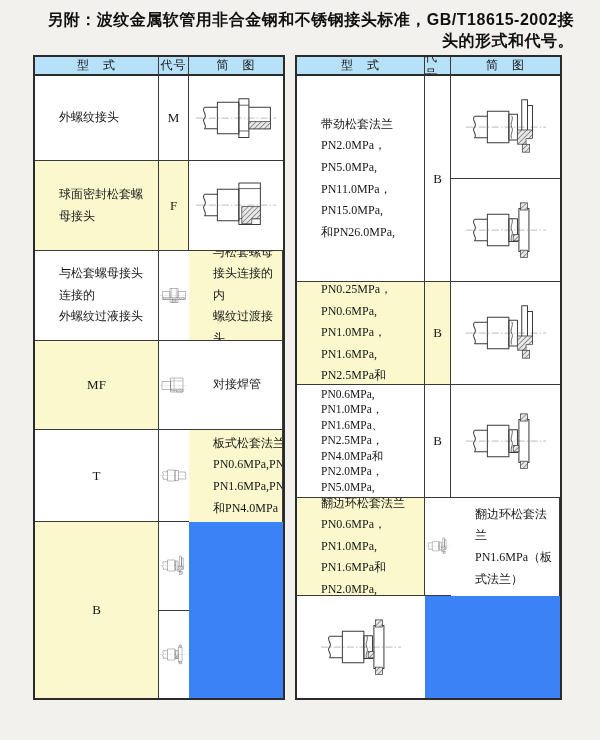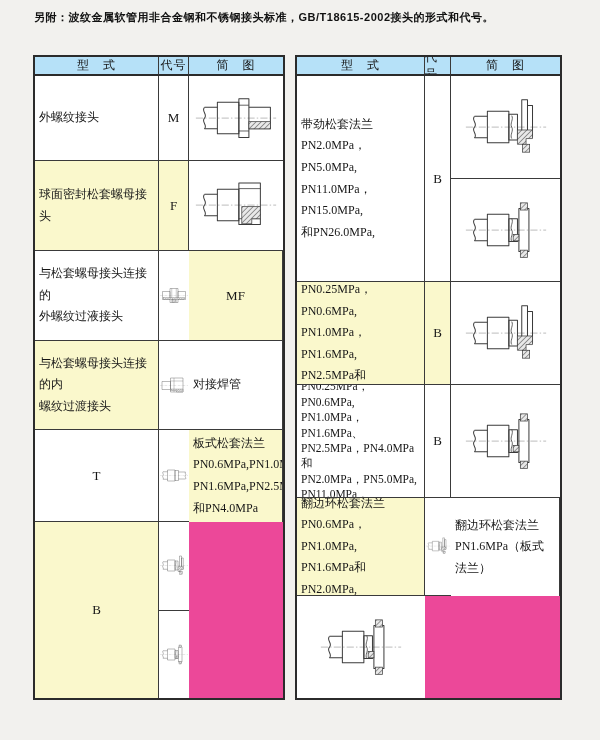--- a/index.html
+++ b/index.html
@@ -5,42 +5,42 @@
   html,body{margin:0;padding:0;}
   body{
     width:600px;height:740px;position:relative;overflow:hidden;
     background:#f2f1ee;
     font-family:"Liberation Serif", serif;
     color:#161616;
   }
   .page-title{
     position:absolute;top:10px;left:34px;width:540px;
     font-family:"Liberation Sans", sans-serif;
-    font-weight:bold;font-size:11px;letter-spacing:0.5px;color:#111;
+    font-weight:bold;font-size:16px;letter-spacing:0.5px;color:#111;text-align:right;
   }
   .tbl{
-    position:absolute;top:55px;background:#ec4899;
+    position:absolute;top:55px;background:#3b82f6;
     border:2px solid #2b2b2b;display:grid;box-sizing:content-box;
   }
   .tbl-left{left:33px;grid-template-columns:124px 30px 94px;
     grid-template-rows:19px 85px 90px 90px 89px 92px 176px;}
   .tbl-right{left:295px;grid-template-columns:128px 26px 109px;
     grid-template-rows:19px 206px 103px 113px 98px 102px;}
   .cell{
     border-right:1px solid #3a3a3a;border-bottom:1px solid #3a3a3a;
     display:flex;align-items:center;box-sizing:border-box;overflow:hidden;
     background:#ffffff;
   }
   .cell.lastcol{border-right:none;}
   .cell.lastrow{border-bottom:none;}
   .hdr{
     background:#b6e1f8;justify-content:center;
     font-size:12px;letter-spacing:1px;border-bottom:2px solid #2b2b2b;
   }
-  .typec{padding:4px 6px 4px 4px;font-size:12px;line-height:1.8;white-space:pre-line;}
+  .typec{padding:4px 6px 4px 24px;font-size:12px;line-height:1.8;white-space:pre-line;}
   .typec.dense{font-size:11.5px;line-height:1.34;}
   .codec{justify-content:center;font-size:13px;}
   .hl{background:#faf8cc;}
   .dgc{justify-content:center;flex-direction:column;padding:0;}
   .dg{display:flex;align-items:center;justify-content:center;width:100%;}
   .dg svg{width:86px;height:auto;display:block;}
   .half{width:100%;flex:1;display:flex;align-items:center;justify-content:center;}
   .half.first{border-bottom:1px solid #3a3a3a;}
 </style>
 </head>
@@ -104,23 +104,23 @@
           <rect x="14" y="26" width="30" height="32" stroke="#3b3b3b" stroke-width="1.4" fill="none" stroke-linejoin="round"></rect>
           <rect x="44" y="14" width="32" height="56" stroke="#3b3b3b" stroke-width="1.4" fill="none" stroke-linejoin="round"></rect>
           <path d="M51 14 V70 M69 14 V70" stroke="#3b3b3b" stroke-width="1.1" fill="none"></path>
           <rect x="76" y="26" width="30" height="32" stroke="#3b3b3b" stroke-width="1.4" fill="none" stroke-linejoin="round"></rect>
           <rect x="18" y="51" width="84" height="7" fill="url(#hatch)" stroke="#3b3b3b" stroke-width="1"></rect>
           <rect x="54" y="58" width="12" height="12" fill="url(#hatch)" stroke="#3b3b3b" stroke-width="1"></rect>
         </svg>
       </div>
   </div>
 
-  <div class="cell codec hl">MF</div>
   <div class="cell typec hl">与松套螺母接头连接的内
 螺纹过渡接头</div>
+  <div class="cell codec hl">MF</div>
   <div class="cell dgc lastcol">
     <div class="dg">
         <svg viewBox="0 0 120 84" xmlns="http://www.w3.org/2000/svg">
           <path d="M4 42 H116" stroke="#8a8a8a" stroke-width="0.8" fill="none" stroke-dasharray="10 3 2 3"></path>
           <rect x="12" y="26" width="34" height="32" stroke="#3b3b3b" stroke-width="1.4" fill="none" stroke-linejoin="round"></rect>
           <rect x="46" y="12" width="50" height="56" stroke="#3b3b3b" stroke-width="1.4" fill="none" stroke-linejoin="round"></rect>
           <path d="M60 12 V68 M46 24 H96" stroke="#3b3b3b" stroke-width="1.1" fill="none"></path>
           <path d="M46 56 H96 V68 H70 V62 H46 Z" fill="url(#hatch)" stroke="#3b3b3b" stroke-width="1"></path>
         </svg>
       </div>

